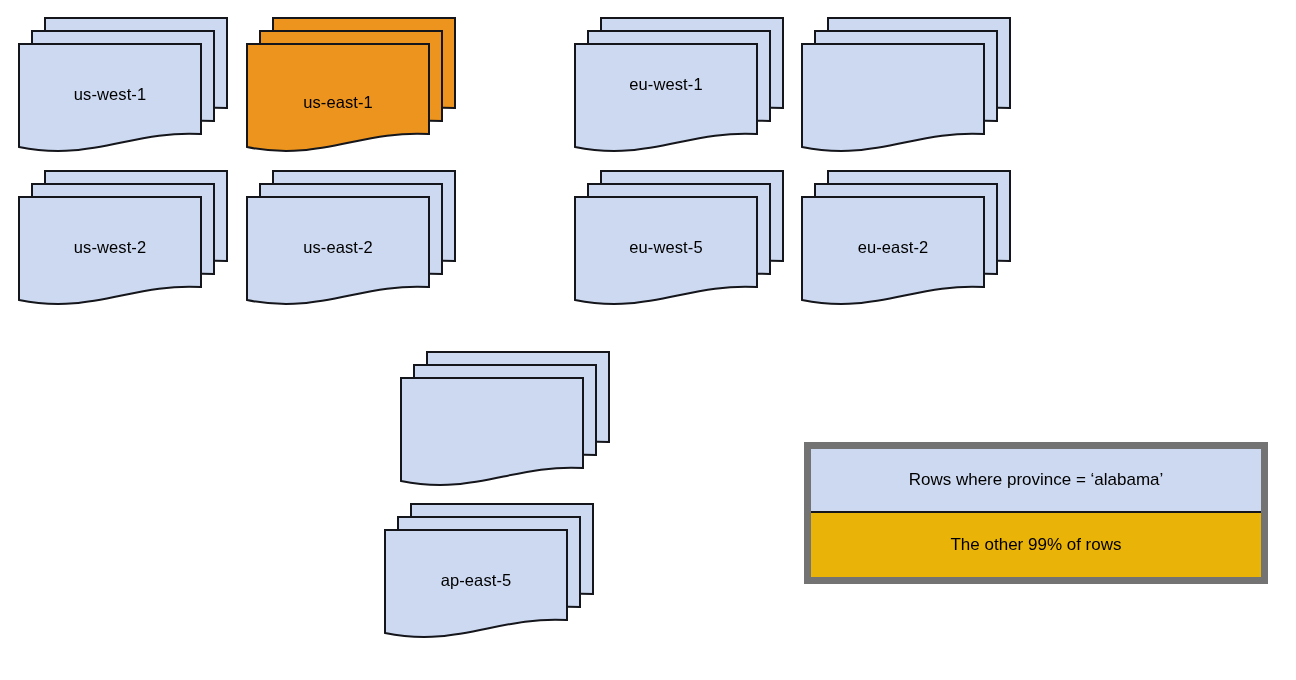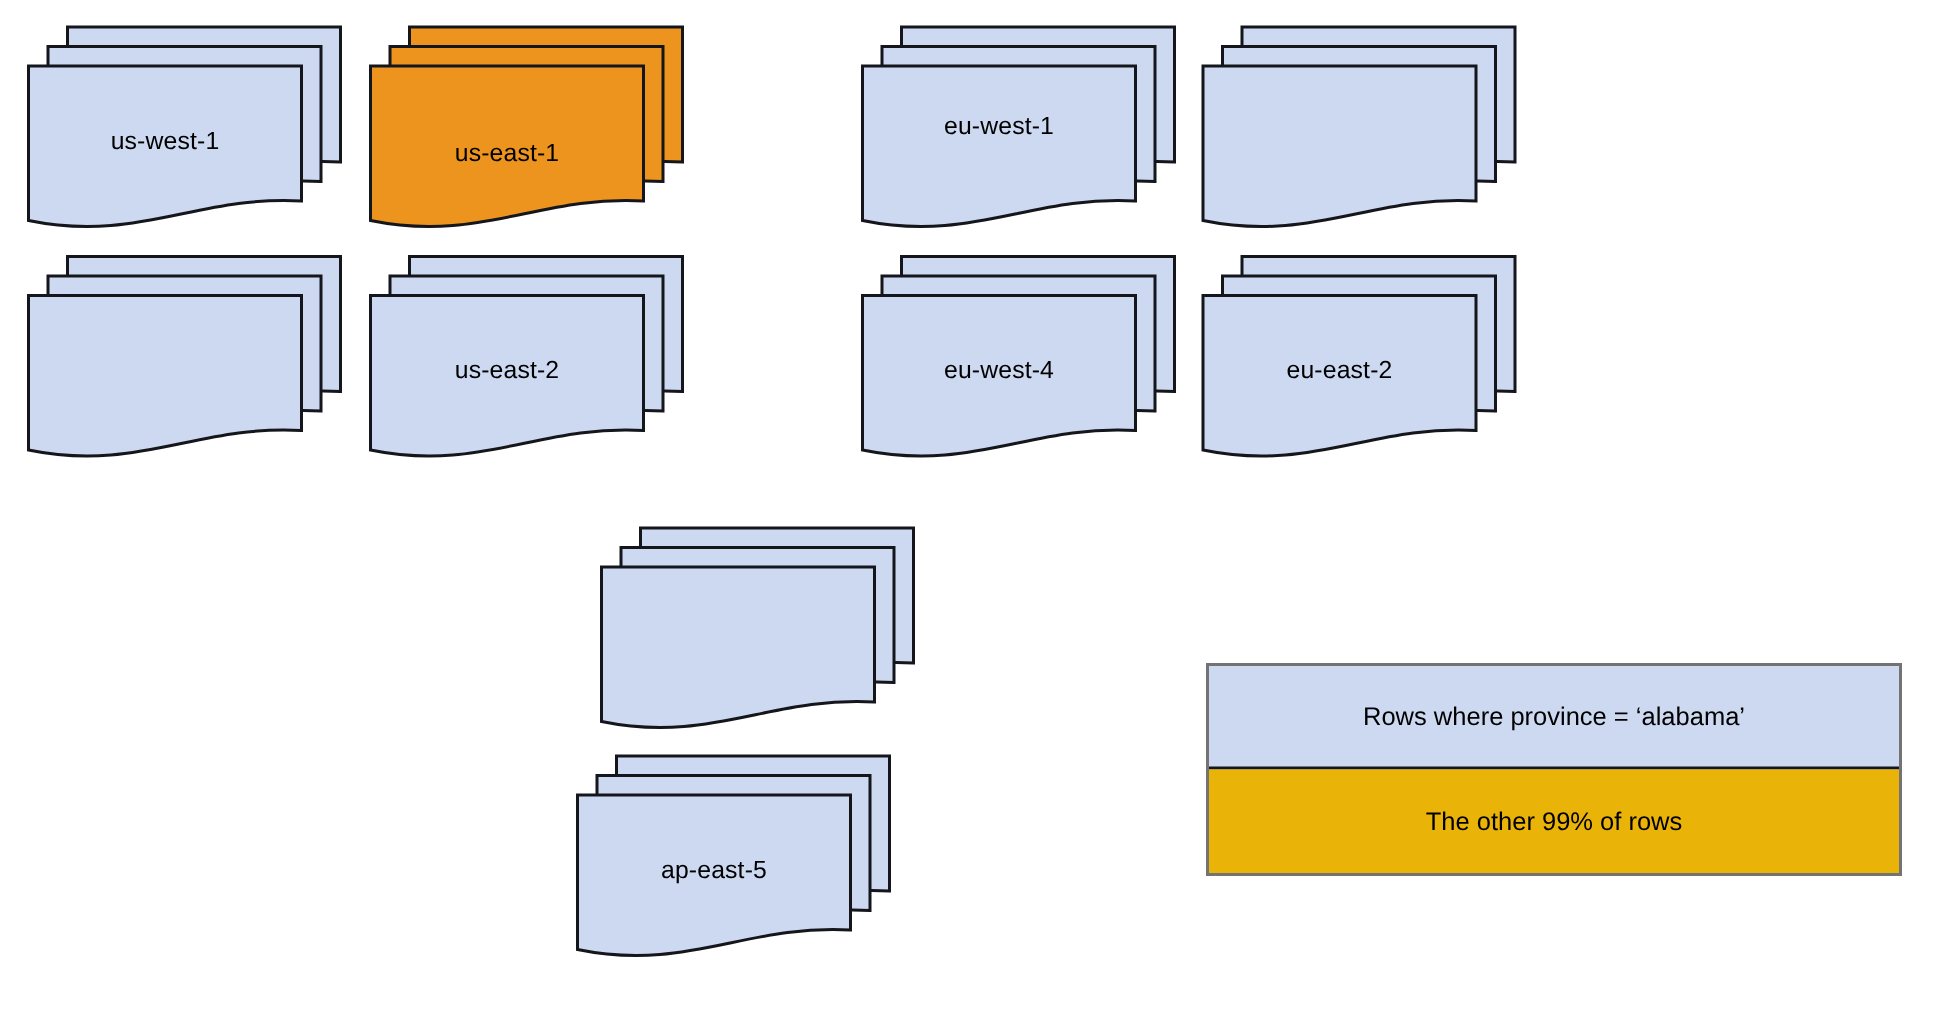--- a/index.html
+++ b/index.html
@@ -42,21 +42,21 @@
     color: #000000;
     pointer-events: none;
     white-space: nowrap;
   }
   .legend {
     position: absolute;
     left: 804px;
     top: 442px;
     width: 464px;
     height: 142px;
-    border: 2px solid #737373;
+    border: 7px solid #737373;
     box-sizing: border-box;
   }
   .legend-row {
     height: 50%;
     box-sizing: border-box;
     display: flex;
     align-items: center;
     justify-content: center;
     font-size: 17px;
     color: #000000;
@@ -105,36 +105,37 @@
           <path d="M0,0 L182,0 L182,90 C112.84,86 72.8,118 0,103 Z" fill="#ccd9f0" stroke="#15161c" stroke-width="2" stroke-linejoin="miter" transform="translate(13,13)"></path>
           <path d="M0,0 L182,0 L182,90 C112.84,86 72.8,118 0,103 Z" fill="#ccd9f0" stroke="#15161c" stroke-width="2" stroke-linejoin="miter" transform="translate(0,26)"></path>
         </svg>
       </div>
       <div class="doc-stack" style="left: 19px; top: 171px;">
         <svg width="212" height="148">
           <path d="M0,0 L182,0 L182,90 C112.84,86 72.8,118 0,103 Z" fill="#ccd9f0" stroke="#15161c" stroke-width="2" stroke-linejoin="miter" transform="translate(26,0)"></path>
           <path d="M0,0 L182,0 L182,90 C112.84,86 72.8,118 0,103 Z" fill="#ccd9f0" stroke="#15161c" stroke-width="2" stroke-linejoin="miter" transform="translate(13,13)"></path>
           <path d="M0,0 L182,0 L182,90 C112.84,86 72.8,118 0,103 Z" fill="#ccd9f0" stroke="#15161c" stroke-width="2" stroke-linejoin="miter" transform="translate(0,26)"></path>
         </svg>
+        <div class="doc-label" style="top: 66px;">us-west-2</div>
       </div>
       <div class="doc-stack" style="left: 247px; top: 171px;">
         <svg width="212" height="148">
           <path d="M0,0 L182,0 L182,90 C112.84,86 72.8,118 0,103 Z" fill="#ccd9f0" stroke="#15161c" stroke-width="2" stroke-linejoin="miter" transform="translate(26,0)"></path>
           <path d="M0,0 L182,0 L182,90 C112.84,86 72.8,118 0,103 Z" fill="#ccd9f0" stroke="#15161c" stroke-width="2" stroke-linejoin="miter" transform="translate(13,13)"></path>
           <path d="M0,0 L182,0 L182,90 C112.84,86 72.8,118 0,103 Z" fill="#ccd9f0" stroke="#15161c" stroke-width="2" stroke-linejoin="miter" transform="translate(0,26)"></path>
         </svg>
         <div class="doc-label" style="top: 66px;">us-east-2</div>
       </div>
       <div class="doc-stack" style="left: 575px; top: 171px;">
         <svg width="212" height="148">
           <path d="M0,0 L182,0 L182,90 C112.84,86 72.8,118 0,103 Z" fill="#ccd9f0" stroke="#15161c" stroke-width="2" stroke-linejoin="miter" transform="translate(26,0)"></path>
           <path d="M0,0 L182,0 L182,90 C112.84,86 72.8,118 0,103 Z" fill="#ccd9f0" stroke="#15161c" stroke-width="2" stroke-linejoin="miter" transform="translate(13,13)"></path>
           <path d="M0,0 L182,0 L182,90 C112.84,86 72.8,118 0,103 Z" fill="#ccd9f0" stroke="#15161c" stroke-width="2" stroke-linejoin="miter" transform="translate(0,26)"></path>
         </svg>
-        <div class="doc-label" style="top: 66px;">eu-west-4</div>
+        <div class="doc-label" style="top: 66px;">eu-west-5</div>
       </div>
       <div class="doc-stack" style="left: 802px; top: 171px;">
         <svg width="212" height="148">
           <path d="M0,0 L182,0 L182,90 C112.84,86 72.8,118 0,103 Z" fill="#ccd9f0" stroke="#15161c" stroke-width="2" stroke-linejoin="miter" transform="translate(26,0)"></path>
           <path d="M0,0 L182,0 L182,90 C112.84,86 72.8,118 0,103 Z" fill="#ccd9f0" stroke="#15161c" stroke-width="2" stroke-linejoin="miter" transform="translate(13,13)"></path>
           <path d="M0,0 L182,0 L182,90 C112.84,86 72.8,118 0,103 Z" fill="#ccd9f0" stroke="#15161c" stroke-width="2" stroke-linejoin="miter" transform="translate(0,26)"></path>
         </svg>
         <div class="doc-label" style="top: 66px;">eu-east-2</div>
       </div>
       <div class="doc-stack" style="left: 401px; top: 352px;">

